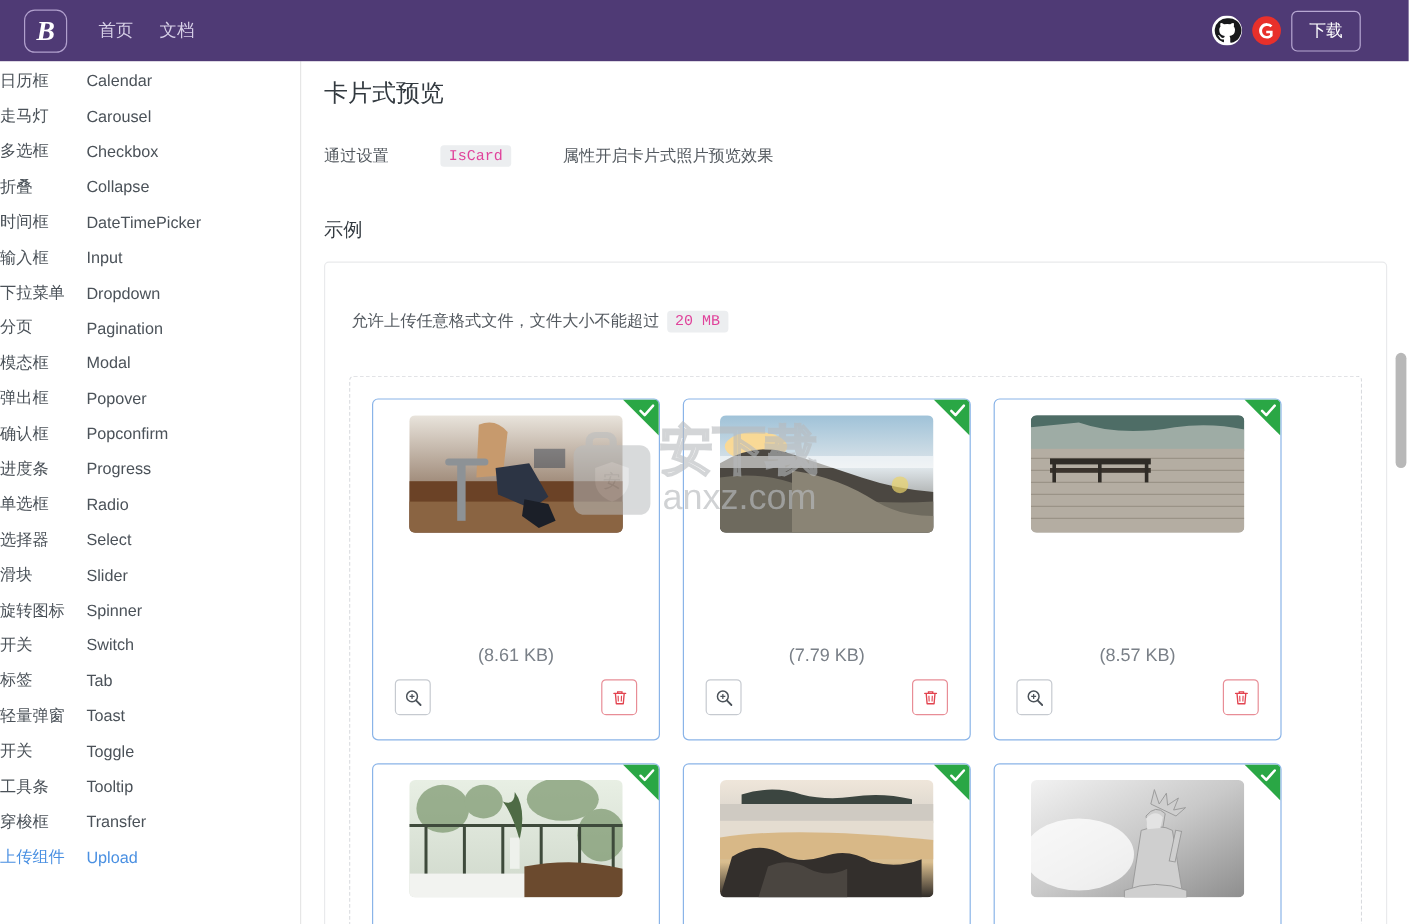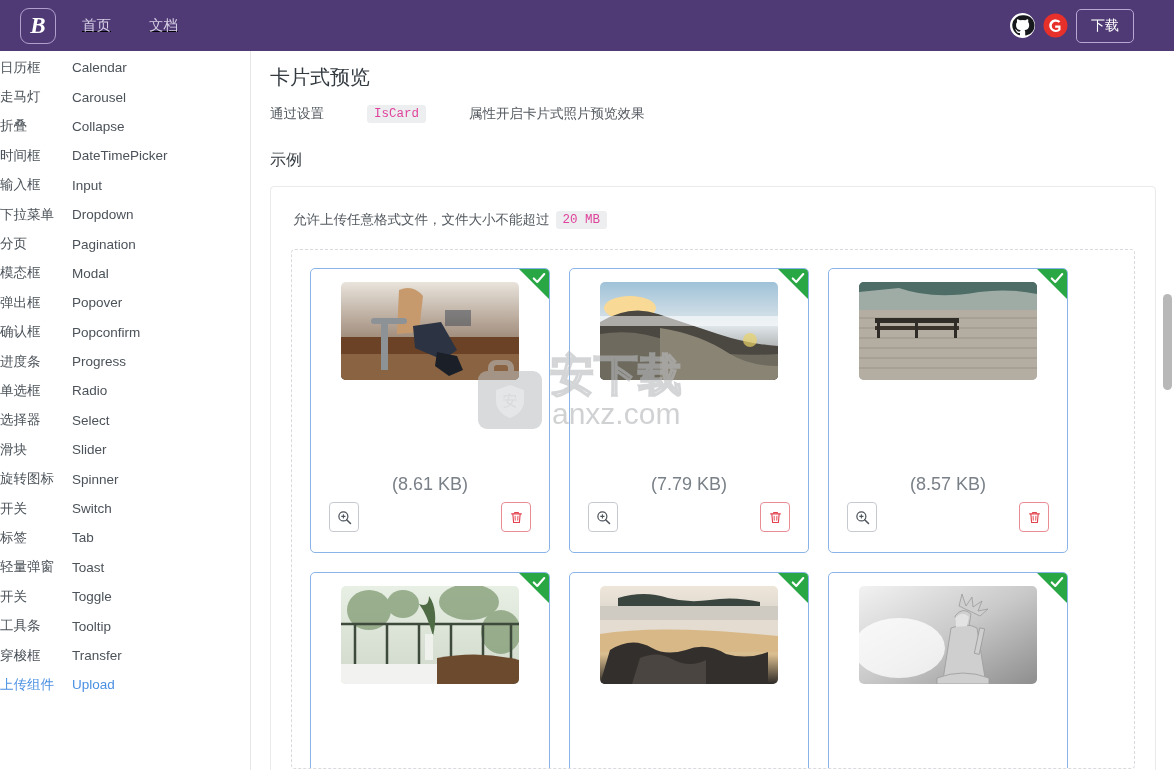--- a/index.html
+++ b/index.html
@@ -22,21 +22,21 @@
     z-index: 30;
   }
   .logo {
     width: 36px; height: 36px; margin-left: 4px;
     border: 1px solid #b1a0cd; border-radius: 9px;
     display: flex; align-items: center; justify-content: center;
     color: #ffffff; font-family: "Liberation Serif", serif;
     font-style: italic; font-weight: bold; font-size: 23px;
     line-height: 1;
   }
-  .nav { display: flex; align-items: flex-end; margin-left: 26px; gap: 38px; text-decoration: underline; }
+  .nav { display: flex; align-items: flex-end; margin-left: 26px; gap: 22px; }
   .nav a {
     color: #d6cfe6; font-size: 14.5px; text-decoration: none;
   }
   .header-right {
     margin-left: auto; display: flex; align-items: center; gap: 8px;
     padding-right: 24px;
   }
   .icon-circle { width: 25px; height: 25px; display: block; }
   .btn-download {
     border: 1px solid #b7a7d2; border-radius: 5px;
@@ -76,21 +76,21 @@
     margin: 13px 0 0 18px; font-size: 20px; color: #333a40; font-weight: normal;
   }
   .page-desc {
     margin: 14px 0 0 18px; font-size: 13.5px; color: #53595f;
     display: flex; align-items: center; flex-wrap: wrap; gap: 37px;
   }
   code.inline {
     background: #eceef0; color: #e0439b;
     font-family: "Liberation Mono", "DejaVu Sans Mono", monospace;
     font-size: 12.5px; padding: 2px 7px; border-radius: 3px;
-    margin: 0 6px;
+    margin: 16px 6px;
   }
   .section-title {
     margin: 27px 0 0 18px; font-size: 16px; color: #333a40; font-weight: normal; font-family: Liberation Serif, serif;
   }
   .demo-box {
     margin: 15px 18px 0 18px;
     border: 1px solid #e9eaec; border-radius: 4px;
     background: #ffffff;
     height: 600px;
     overflow: hidden;
@@ -128,21 +128,21 @@
   }
   .thumb {
     margin: 13px auto 0 auto;
     width: 178px; height: 98px;
     border-radius: 5px; overflow: hidden;
     position: relative;
   }
   .thumb svg { display: block; width: 178px; height: 98px; }
   .filesize {
     position: absolute; left: 0; right: 0; top: 205px;
-    text-align: center; font-size: 18px; color: #7a8088;
+    text-align: center; font-size: 15px; color: #7a8088;
   }
   .card-actions {
     position: absolute; left: 18px; right: 18px; top: 233px;
     display: flex; justify-content: space-between; align-items: center;
   }
   .btn-sq {
     width: 30px; height: 30px; border-radius: 4px;
     background: #ffffff; cursor: pointer;
     display: flex; align-items: center; justify-content: center;
     padding: 0;
@@ -200,20 +200,24 @@
 
   <div class="sidebar">
     <div id="sidebar-list">
         <a class="side-item" href="#">
           <span class="cn">日历框</span>
           <span class="en">Calendar</span>
         </a>
         <a class="side-item" href="#">
           <span class="cn">走马灯</span>
           <span class="en">Carousel</span>
+        </a>
+        <a class="side-item" href="#">
+          <span class="cn">多选框</span>
+          <span class="en">Checkbox</span>
         </a>
         <a class="side-item" href="#">
           <span class="cn">折叠</span>
           <span class="en">Collapse</span>
         </a>
         <a class="side-item" href="#">
           <span class="cn">时间框</span>
           <span class="en">DateTimePicker</span>
         </a>
         <a class="side-item" href="#">

